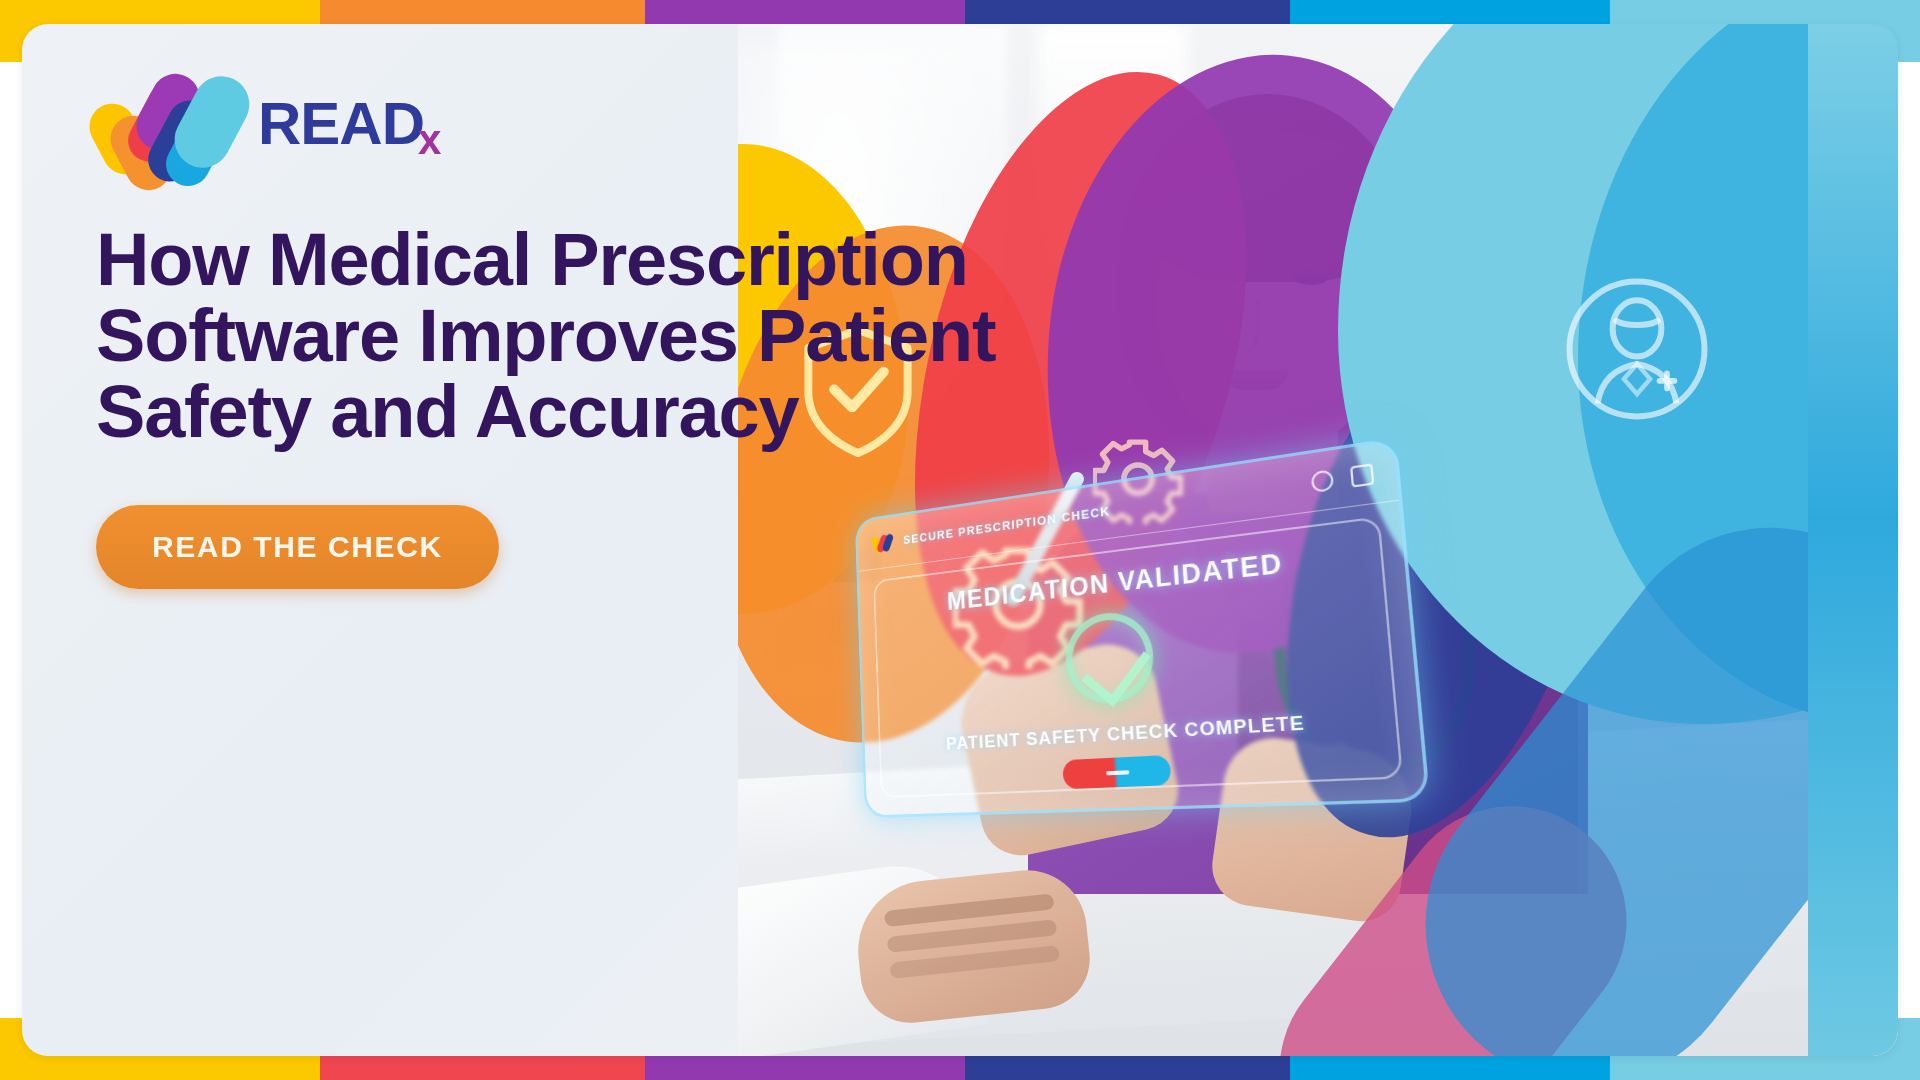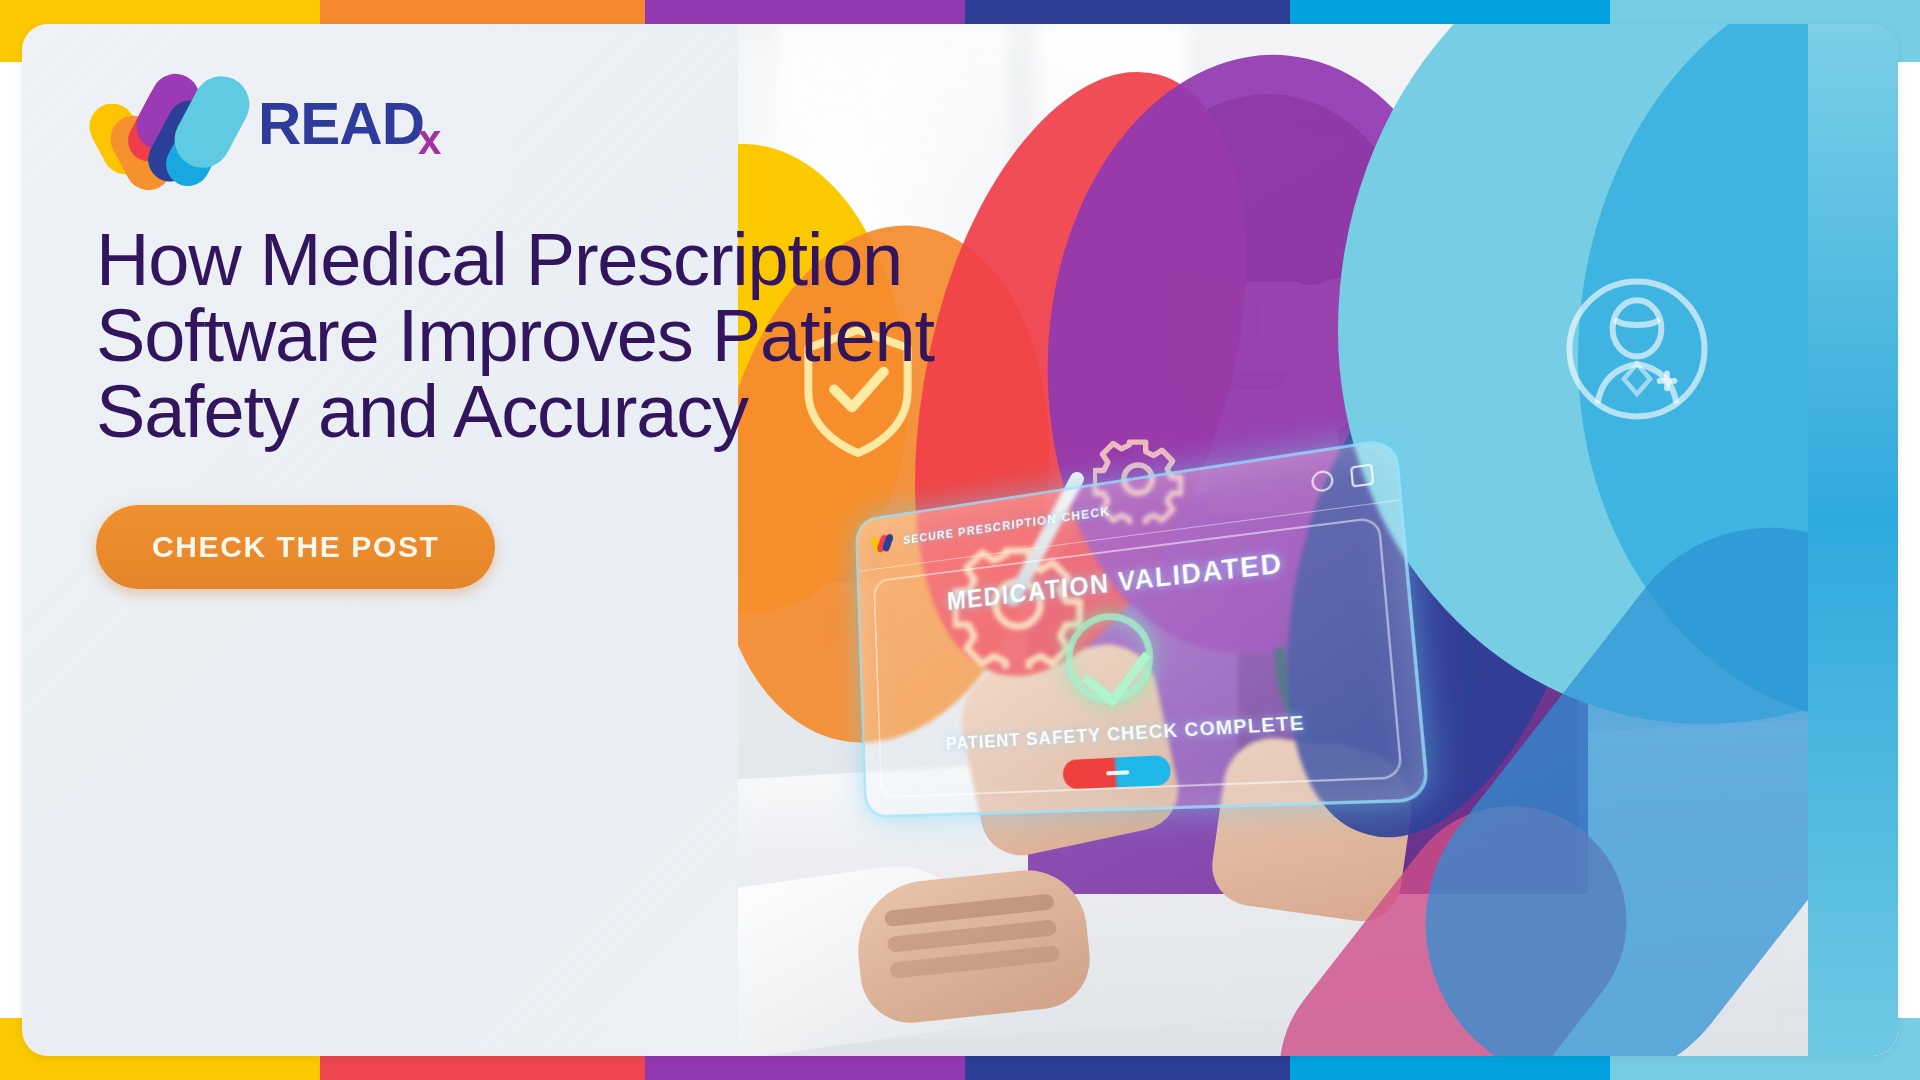--- a/index.html
+++ b/index.html
@@ -362,21 +362,21 @@
     font-size:60px; font-weight:800; letter-spacing:-1px;
     color:#2f3b9a; line-height:1; position:relative; top:4px;
   }
   .logo-word .rx{ color:#2f3b9a; }
   .logo-word .x{
     color:#a0339c; font-size:42px; position:relative; top:10px; left:-6px;
   }
 
   .headline{
     margin-top:54px;
-    font-size:74px; line-height:1.03; font-weight:400;
+    font-size:74px; line-height:1.03; font-weight:700;
     color:#33155e; letter-spacing:-1.2px; max-width:980px;
   }
   .subhead{
     margin-top:34px;
     font-size:40px; line-height:1.24; font-weight:400;
     color:#231c3a; letter-spacing:-.2px;
   }
   .cta{
     display:inline-flex; align-items:center; justify-content:center;
     margin-top:54px;
@@ -524,15 +524,15 @@
         <span class="lm-cyan"></span>
       </div>
       <div class="logo-word">
         <span class="rx">READ</span><span class="x">x</span>
       </div>
     </div>
 
     <h1 class="headline">How Medical Prescription Software Improves Patient Safety and Accuracy</h1>
 
 
-    <button class="cta">CHECK THE POST</button>
+    <button class="cta">READ THE CHECK</button>
   </div>
 </div>
 
 </body></html>

